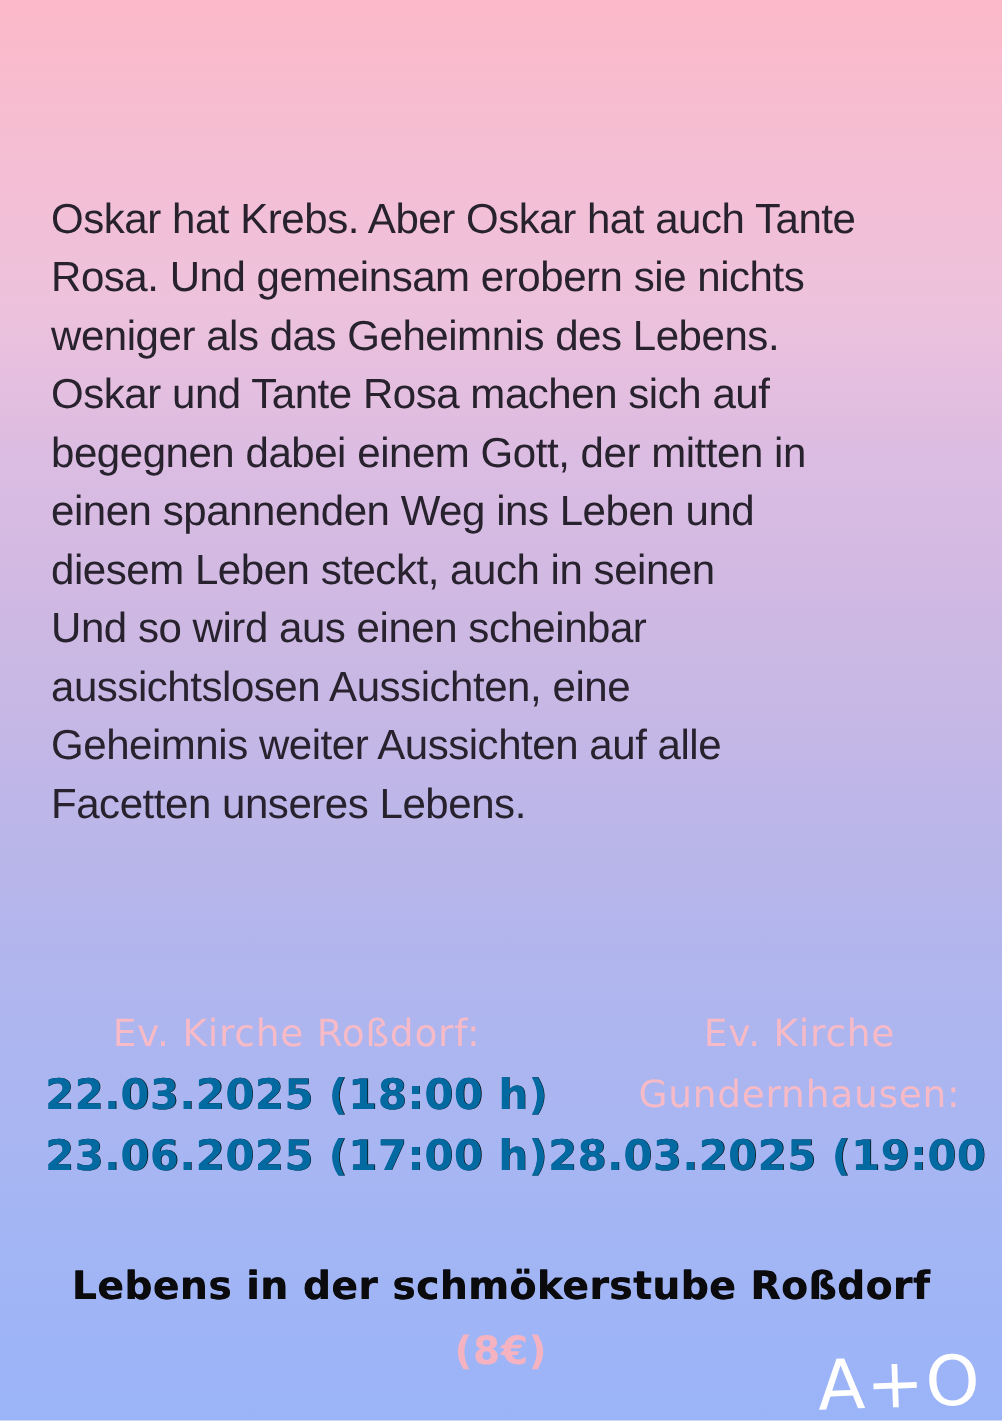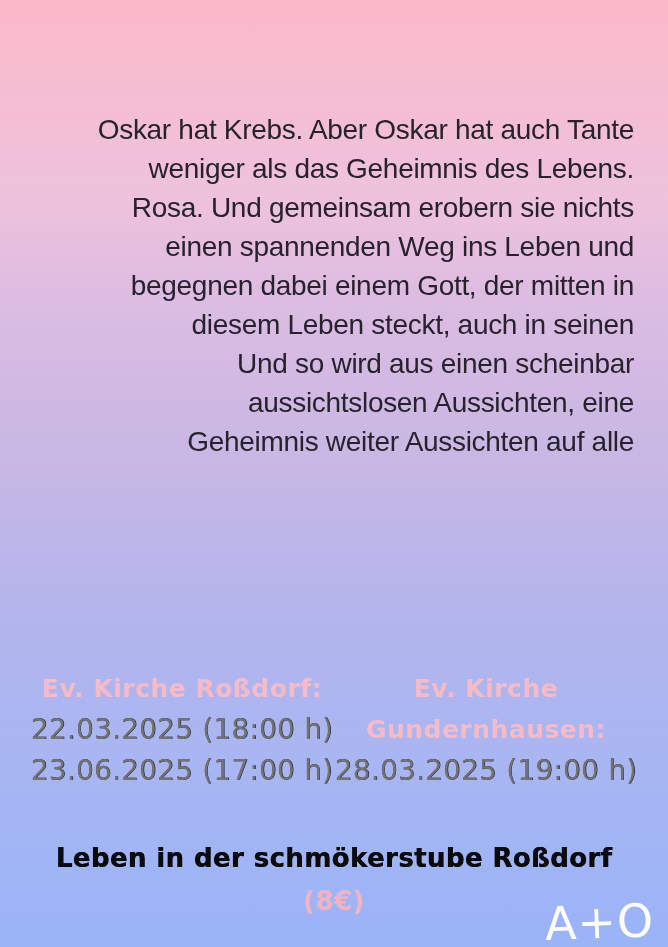--- a/index.html
+++ b/index.html
@@ -21,25 +21,25 @@
       #a9b6f2 79%,
       #9ab4f8 100%);
   }
   .poster {
     position: absolute;
     inset: 0;
   }
   
   .synopsis {
     position: absolute;
-    top: 110px;
+    top: 126px;
     left: 50%;
     transform: translateX(-50%);
     width: 600px;
-    text-align: right;
+    text-align: left;
     color: #27222d;
     font-size: 28px;
     letter-spacing: -0.3px;
   }
   .synopsis .line {
     height: 39px;
     line-height: 39px;
     white-space: nowrap;
   }
   
@@ -56,30 +56,30 @@
     text-align: center;
     flex: 1 1 0;
   }
   .event-col .row {
     height: 41px;
     line-height: 41px;
     white-space: nowrap;
   }
   .venue {
     font-family: "DejaVu Sans", sans-serif;
-    font-weight: 700;
+    font-weight: 400;
     font-size: 25px;
     color: #f7bac7;
     letter-spacing: 0.5px;
   }
   .date {
     font-family: "DejaVu Sans", sans-serif;
-    font-weight: 400;
+    font-weight: 700;
     font-size: 28px;
-    color: #737373;
+    color: #0369a1;
     letter-spacing: 0.2px;
     text-shadow: 0.4px 0 0 #0b0b0d;
   }
   
   .tickets {
     position: absolute;
     top: 843px;
     left: 0;
     right: 0;
     text-align: center;
@@ -114,40 +114,42 @@
     letter-spacing: 1px;
   }
 </style>
 </head>
 <body>
 
 <div class="poster">
 
   <div class="synopsis">
     <div class="line">Oskar hat Krebs. Aber Oskar hat auch Tante</div>
+    <div class="line">Rosa. Und gemeinsam erobern sie nichts</div>
     <div class="line">weniger als das Geheimnis des Lebens.</div>
-    <div class="line">Rosa. Und gemeinsam erobern sie nichts</div>
+    <div class="line">Oskar und Tante Rosa machen sich auf</div>
+    <div class="line">begegnen dabei einem Gott, der mitten in</div>
     <div class="line">einen spannenden Weg ins Leben und</div>
-    <div class="line">begegnen dabei einem Gott, der mitten in</div>
     <div class="line">diesem Leben steckt, auch in seinen</div>
     <div class="line">Und so wird aus einen scheinbar</div>
     <div class="line">aussichtslosen Aussichten, eine</div>
     <div class="line">Geheimnis weiter Aussichten auf alle</div>
+    <div class="line">Facetten unseres Lebens.</div>
   </div>
 
   <div class="events">
     <div class="event-col">
       <div class="row venue">Ev. Kirche Roßdorf:</div>
       <div class="row date">22.03.2025 (18:00 h)</div>
       <div class="row date">23.06.2025 (17:00 h)</div>
     </div>
     <div class="event-col">
       <div class="row venue">Ev. Kirche</div>
       <div class="row venue">Gundernhausen:</div>
       <div class="row date">28.03.2025 (19:00 h)</div>
     </div>
   </div>
 
-  <div class="tickets">Leben in der schmökerstube Roßdorf</div>
+  <div class="tickets">Lebens in der schmökerstube Roßdorf</div>
   <div class="price">(8€)</div>
   <div class="logo">A+O</div>
 
 </div>
 
 </body></html>

